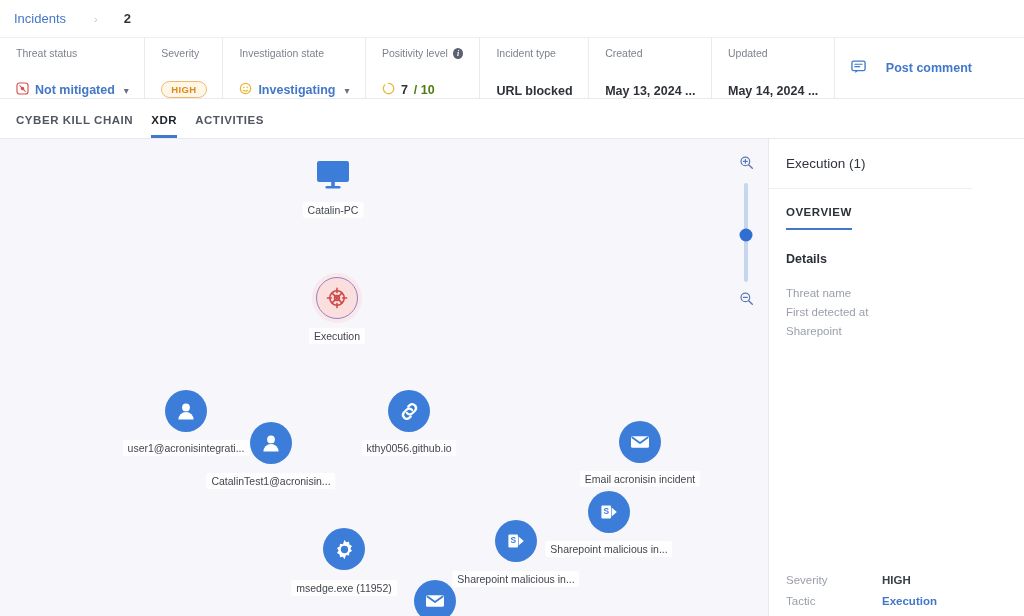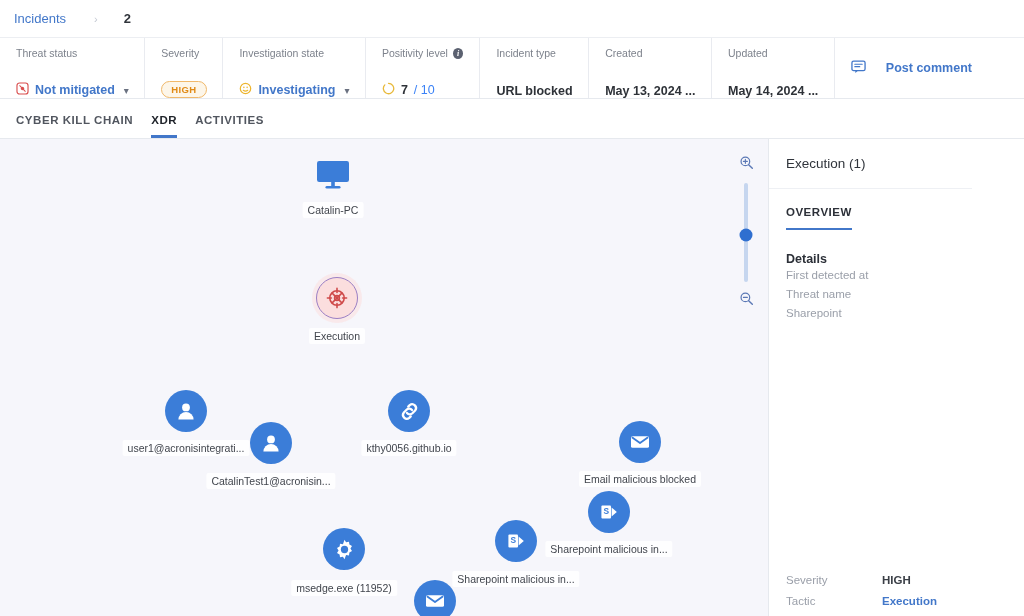--- a/index.html
+++ b/index.html
@@ -95,21 +95,21 @@
     background: #5b6170;
     color: #fff;
     font-size: 8px;
     line-height: 11px;
     text-align: center;
     font-weight: bold;
     font-style: italic;
     font-family: "Liberation Serif", serif;
   }
   .pos-num { color: #2e3238; font-weight: bold; font-size: 12.5px; }
-  .pos-den { color: #3b82f6; font-weight: normal; font-size: 12.5px; }
+  .pos-den { color: #4d7c0f; font-weight: bold; font-size: 12.5px; }
   .meta-spacer { flex: 1; border-right: none; }
   .post-comment {
     display: flex;
     align-items: center;
     gap: 20px;
     color: #4277c9;
     font-size: 12.5px;
     font-weight: bold;
     padding: 0 20px 0 16px;
     align-self: center;
@@ -248,21 +248,21 @@
     padding-bottom: 10px;
     border-bottom: 2.5px solid #4277c9;
     cursor: pointer;
   }
   .panel-section {
     padding: 22px 17px 0 17px;
   }
   .panel-section h4 {
     font-size: 12.5px;
     color: #2c3038;
-    margin-bottom: 0;
+    margin-bottom: 18px;
   }
   .panel-row {
     font-size: 11.5px;
     color: #9a9fa9;
     line-height: 19px;
   }
   .panel-bottom {
     position: absolute;
     left: 0; right: 0; bottom: 0;
     padding: 0 17px 4px 17px;
@@ -451,21 +451,21 @@
         </div>
         <div class="node-label" style="left: 409px; top: 301px;">kthy0056.github.io</div>
         <div class="node" style="left: 640px; top: 303px;">
           <div class="node-circle">
             <svg width="24" height="24" viewBox="0 0 24 24">
               <rect x="3" y="6.2" width="18" height="11.6" rx="1.6" fill="#ffffff"></rect>
               <path d="M3.9 7.2 L12 13.1 L20.1 7.2" fill="none" stroke="#3b7dd8" stroke-width="1.8" stroke-linejoin="round"></path>
             </svg>
           </div>
         </div>
-        <div class="node-label" style="left: 640px; top: 332px;">Email malicious blocked</div>
+        <div class="node-label" style="left: 640px; top: 332px;">Email acronisin incident</div>
         <div class="node" style="left: 609px; top: 373px;">
           <div class="node-circle">
             <svg width="24" height="24" viewBox="0 0 24 24">
               <rect x="4.4" y="5.4" width="9.6" height="13.2" rx="1" fill="#ffffff"></rect>
               <text x="9.2" y="14.4" font-size="8.4" font-weight="bold" fill="#3b7dd8" text-anchor="middle" font-family="Liberation Sans, sans-serif">S</text>
               <path d="M14.6 7.4 L19.8 12 L14.6 16.6Z" fill="#ffffff"></path>
             </svg>
           </div>
         </div>
         <div class="node-label" style="left: 609px; top: 402px;">Sharepoint malicious in...</div>
@@ -519,22 +519,22 @@
     </div>
   </div>
 
   <div class="panel">
     <div class="panel-header">Execution (1)</div>
     <div class="panel-tabs">
       <div class="panel-tab">OVERVIEW</div>
     </div>
     <div class="panel-section">
       <h4>Details</h4>
+      <div class="panel-row">Threat name</div>
       <div class="panel-row">First detected at</div>
-      <div class="panel-row">Threat name</div>
       <div class="panel-row">Sharepoint</div>
     </div>
     <div class="panel-bottom">
       <div class="kv">
         <span class="k">Severity</span>
         <span class="v">HIGH</span>
       </div>
       <div class="kv">
         <span class="k">Tactic</span>
         <span class="v link">Execution</span>

